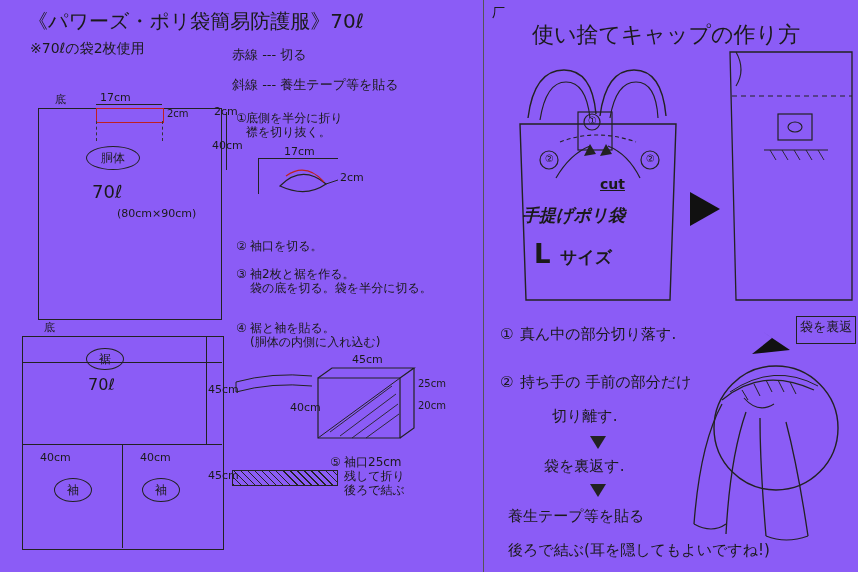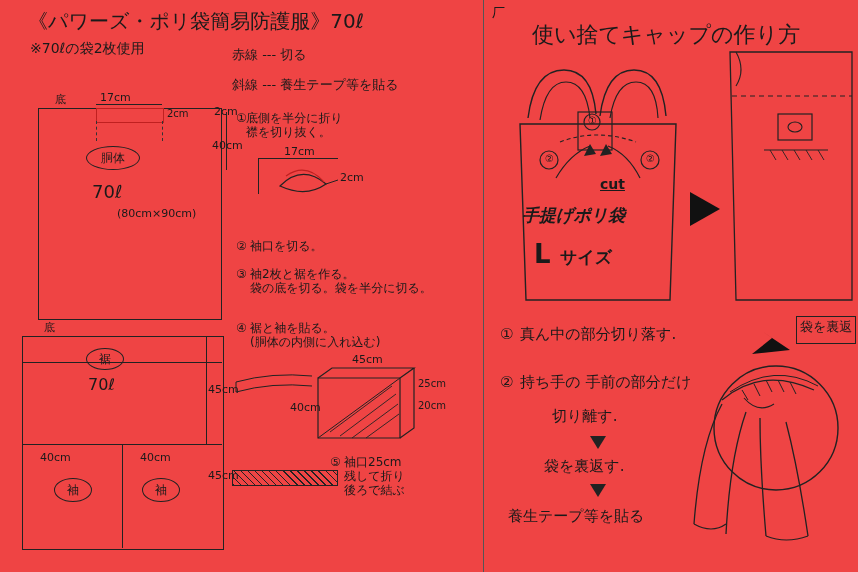--- a/index.html
+++ b/index.html
@@ -1,17 +1,17 @@
 <!DOCTYPE html>
 <html><head>
 <meta charset="utf-8">
 <style>
   html,body{margin:0;padding:0;background:#ffffff;}
   body{font-family:"DejaVu Sans","Liberation Sans",sans-serif;}
-  #page{position:relative;width:858px;height:572px;background:#ef4444;overflow:hidden;}
+  #page{position:relative;width:858px;height:572px;background:#8b5cf6;overflow:hidden;}
 
   
   .ink{position:absolute;color:#1a1a1a;white-space:pre;line-height:1.15;}
   .t10{font-size:10px;}
   .t11{font-size:11px;}
   .t12{font-size:12px;}
   .t13{font-size:13px;}
   .t14{font-size:14px;}
   .t15{font-size:15px;}
   .t16{font-size:16px;}
@@ -197,20 +197,21 @@
   <div class="ink t15" style="left:520px;top:326px;">真ん中の部分切り落す.</div>
 
   <div class="ink t15" style="left:500px;top:374px;">②</div>
   <div class="ink t15" style="left:520px;top:374px;">持ち手の 手前の部分だけ</div>
   <div class="ink t15" style="left:552px;top:408px;">切り離す.</div>
 
   <div class="arrowD" style="left:590px;top:436px;"></div>
   <div class="ink t15" style="left:544px;top:458px;">袋を裏返す.</div>
   <div class="arrowD" style="left:590px;top:484px;"></div>
   <div class="ink t15" style="left:508px;top:508px;">養生テープ等を貼る</div>
+  <div class="ink t15" style="left:508px;top:542px;">後ろで結ぶ(耳を隠してもよいですね!)</div>
 
   <svg class="svgwrap">
     <circle cx="776" cy="428" r="62" fill="none" stroke="#222" stroke-width="1.4"></circle>
     <path d="M722,400 q40,-34 92,-10" fill="none" stroke="#222" stroke-width="1.3"></path>
     <path d="M730,392 q44,-30 88,-6" fill="none" stroke="#222" stroke-width="1"></path>
     <g stroke="#222" stroke-width="1">
       <line x1="742" y1="390" x2="748" y2="400"></line>
       <line x1="754" y1="384" x2="760" y2="396"></line>
       <line x1="766" y1="380" x2="772" y2="392"></line>
       <line x1="778" y1="380" x2="784" y2="392"></line>

